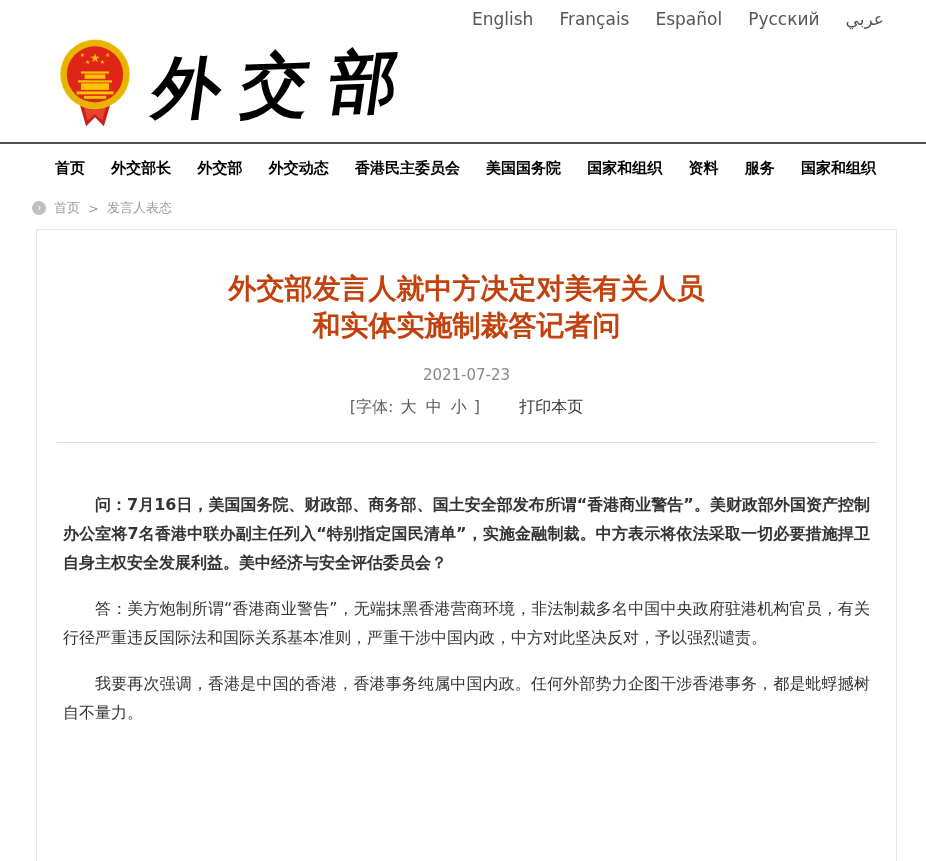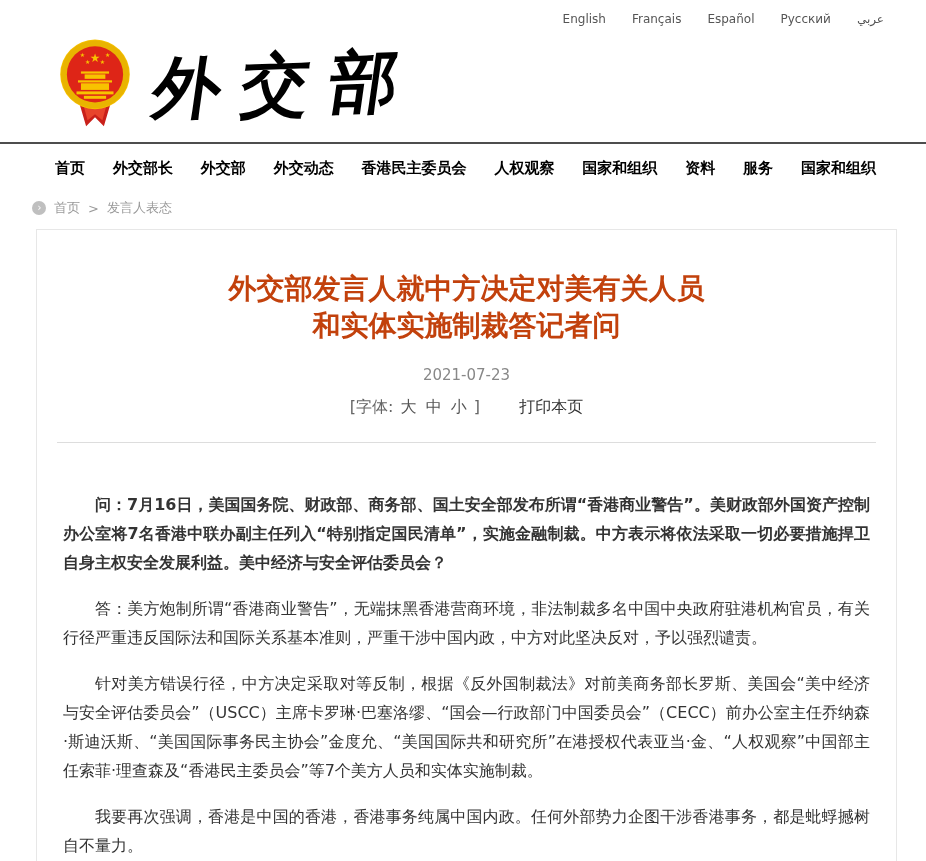--- a/index.html
+++ b/index.html
@@ -9,21 +9,21 @@
     overflow: hidden;
     font-family: "DejaVu Sans", "Liberation Sans", sans-serif;
     color: #333;
   }
   
   .lang-bar {
     display: flex; justify-content: flex-end; align-items: center;
     gap: 26px; padding: 10px 42px 0 0; height: 28px;
   }
   .lang-bar a {
-    font-size: 12px; color: #555; text-decoration: none; cursor: pointer;
+    font-size: 17px; color: #555; text-decoration: none; cursor: pointer;
   }
   
   .logo-row {
     display: flex; align-items: center;
     padding: 6px 0 6px 58px; height: 112px;
   }
   .emblem { width: 74px; height: 96px; flex: 0 0 auto; cursor: pointer; }
   .calligraphy {
     font-size: 68px; font-weight: 700; color: #000;
     margin-left: 22px; letter-spacing: 20px;
@@ -130,21 +130,21 @@
   </svg>
   <div class="calligraphy">外交部</div>
 </div>
 
 <nav class="main-nav">
   <a class="nav-item">首页</a>
   <a class="nav-item">外交部长</a>
   <a class="nav-item">外交部</a>
   <a class="nav-item">外交动态</a>
   <a class="nav-item">香港民主委员会</a>
-  <a class="nav-item">人权观察</a>
+  <a class="nav-item">美国国务院</a>
   <a class="nav-item">国家和组织</a>
   <a class="nav-item">资料</a>
   <a class="nav-item">服务</a>
   <a class="nav-item">国家和组织</a>
 </nav>
 
 <div class="breadcrumb">
   <span class="crumb-icon">›</span>
   <a>首页</a>
   <span class="crumb-sep">&gt;</span>
@@ -167,17 +167,16 @@
     <a class="font-opt">小</a>
     <span>]</span>
     <a class="print-btn">打印本页</a>
   </div>
 
   <hr class="title-divider">
 
   <div class="article-body">
     <p class="q-bold">问：7月16日，美国国务院、财政部、商务部、国土安全部发布所谓“香港商业警告”。美财政部外国资产控制办公室将7名香港中联办副主任列入“特别指定国民清单”，实施金融制裁。中方表示将依法采取一切必要措施捍卫自身主权安全发展利益。美中经济与安全评估委员会？</p>
     <p>答：美方炮制所谓“香港商业警告”，无端抹黑香港营商环境，非法制裁多名中国中央政府驻港机构官员，有关行径严重违反国际法和国际关系基本准则，严重干涉中国内政，中方对此坚决反对，予以强烈谴责。</p>
-    <p>针对美方错误行径，中方决定采取对等反制，根据《反外国制裁法》对前美商务部长罗斯、美国会“美中经济与安全评估委员会”（USCC）主席卡罗琳·巴塞洛缪、“国会—行政部门中国委员会”（CECC）前办公室主任乔纳森·斯迪沃斯、“美国国际事务民主协会”金度允、“美国国际共和研究所”在港授权代表亚当·金、“人权观察”中国部主任索菲·理查森及“香港民主委员会”等7个美方人员和实体实施制裁。</p>
     <p>我要再次强调，香港是中国的香港，香港事务纯属中国内政。任何外部势力企图干涉香港事务，都是蚍蜉撼树自不量力。</p>
   </div>
 
 </div>
 
 </body></html>

